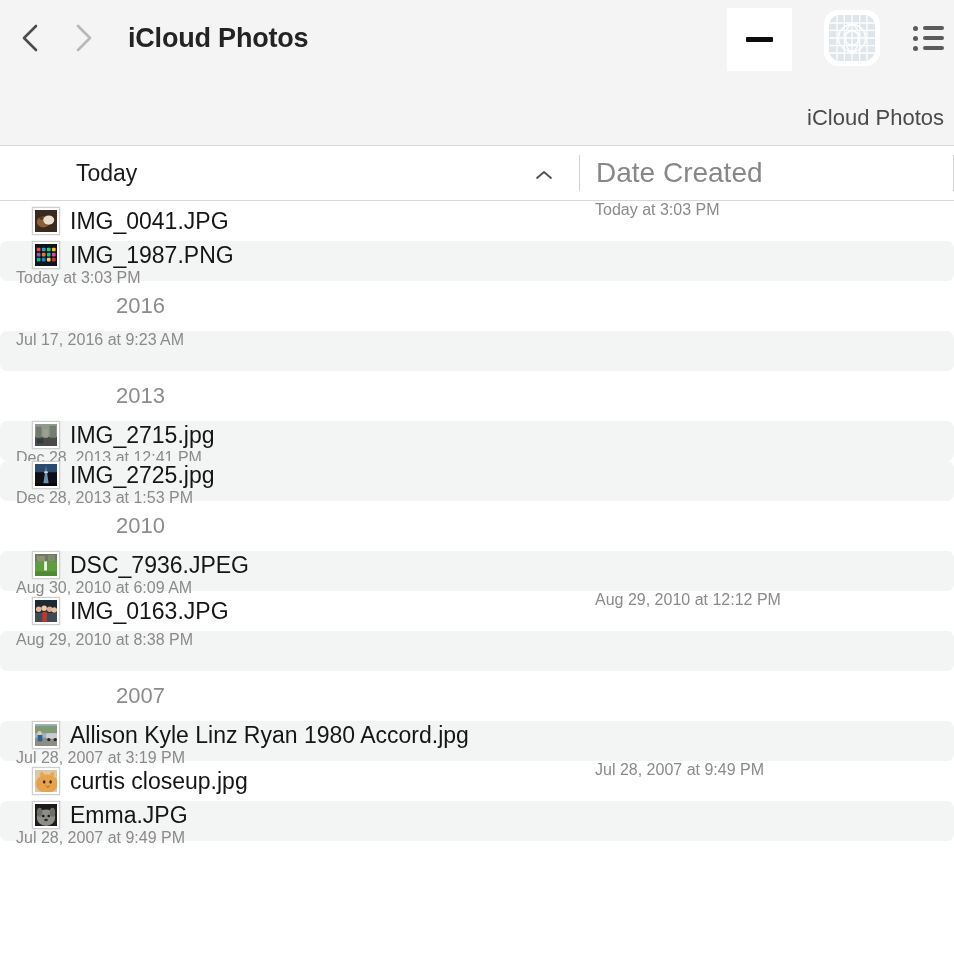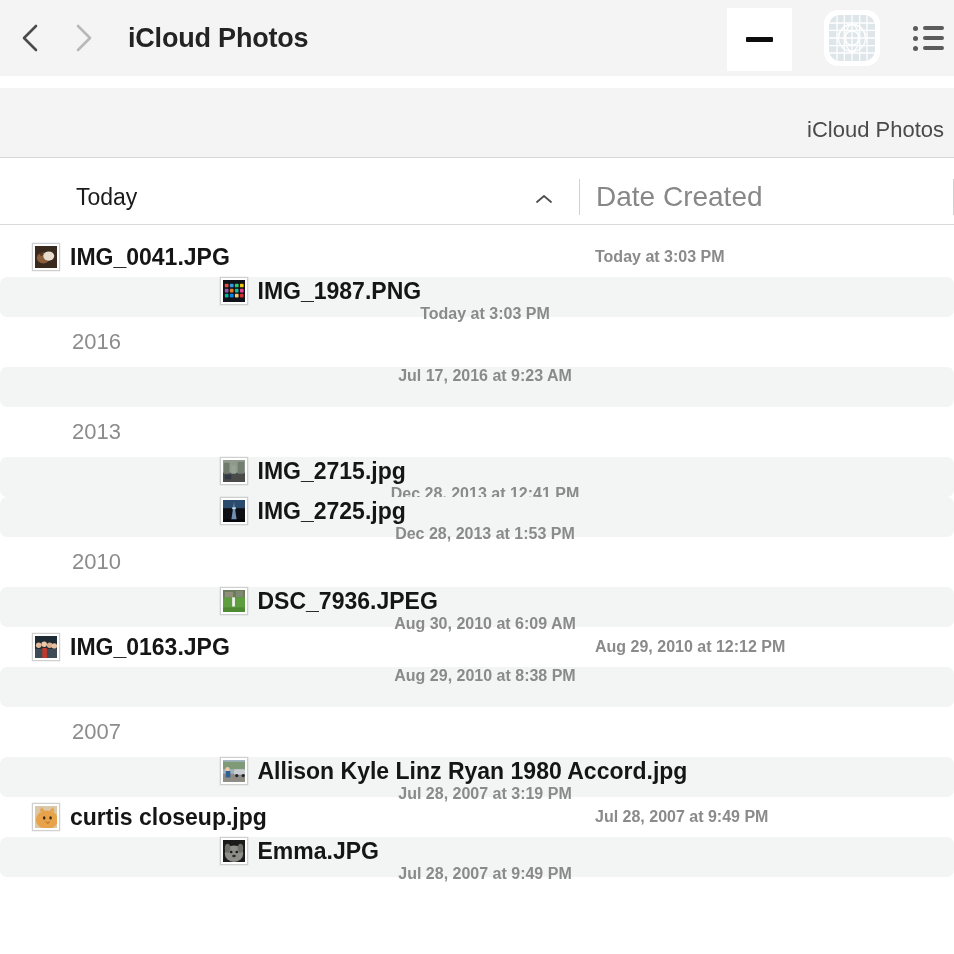--- a/index.html
+++ b/index.html
@@ -14,21 +14,20 @@
     font-family: "Liberation Sans", sans-serif;
     -webkit-font-smoothing: antialiased;
   }
   .window {
     width: 954px;
     height: 954px;
     position: relative;
     display: flex;
     flex-direction: column;
     background: #ffffff;
-    gap: 12px;
   }
 
   
   .toolbar {
     height: 76px;
     background: #f4f4f4;
     display: flex;
     align-items: center;
     padding: 0 0 0 18px;
     box-sizing: border-box;
@@ -205,34 +204,32 @@
   .filelist {
     flex: 1;
     overflow: hidden;
     background: #ffffff;
     position: relative;
   }
   .group-header {
     height: 50px;
     display: flex;
     align-items: center;
-    padding-left: 72px;
+    padding-left: 116px;
     box-sizing: border-box;
   }
   .group-header-label {
     font-size: 22px;
     color: #8c8c8c;
   }
   .row {
     height: 40px;
     display: flex;
-    align-items: center;
-    box-sizing: border-box;
-    position: relative;
-    font-weight: bold;
+    box-sizing: border-box;
+    position: relative;
   }
   .row.striped {
     background: #f3f4f4;
     border-radius: 7px;
     flex-direction: column;
   }
   .row-name {
     width: 579px;
     box-sizing: border-box;
     padding-left: 32px;

